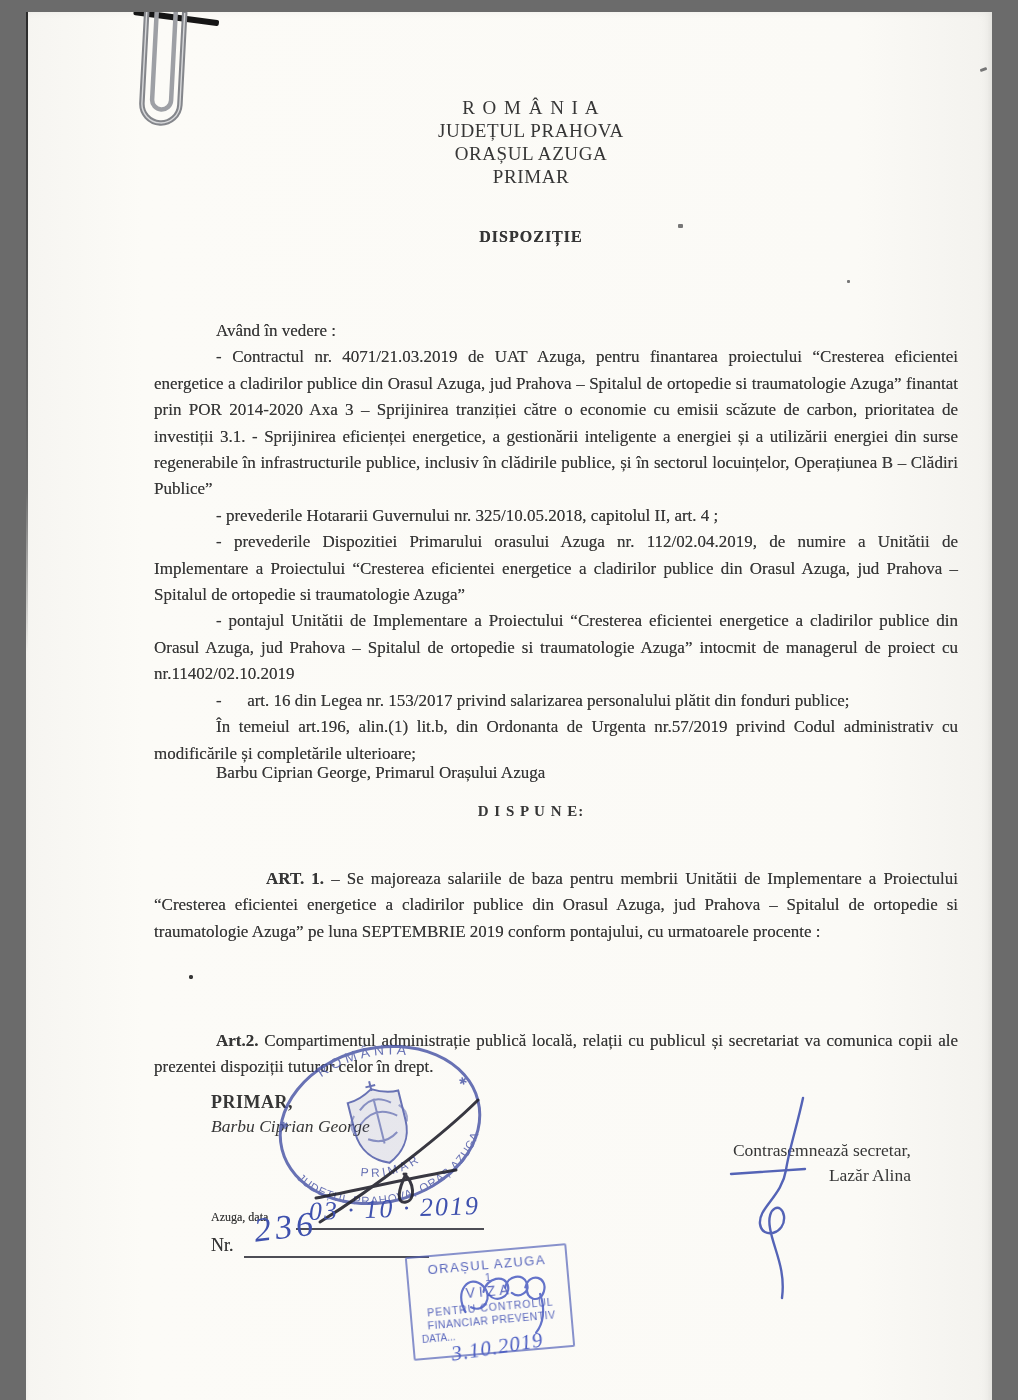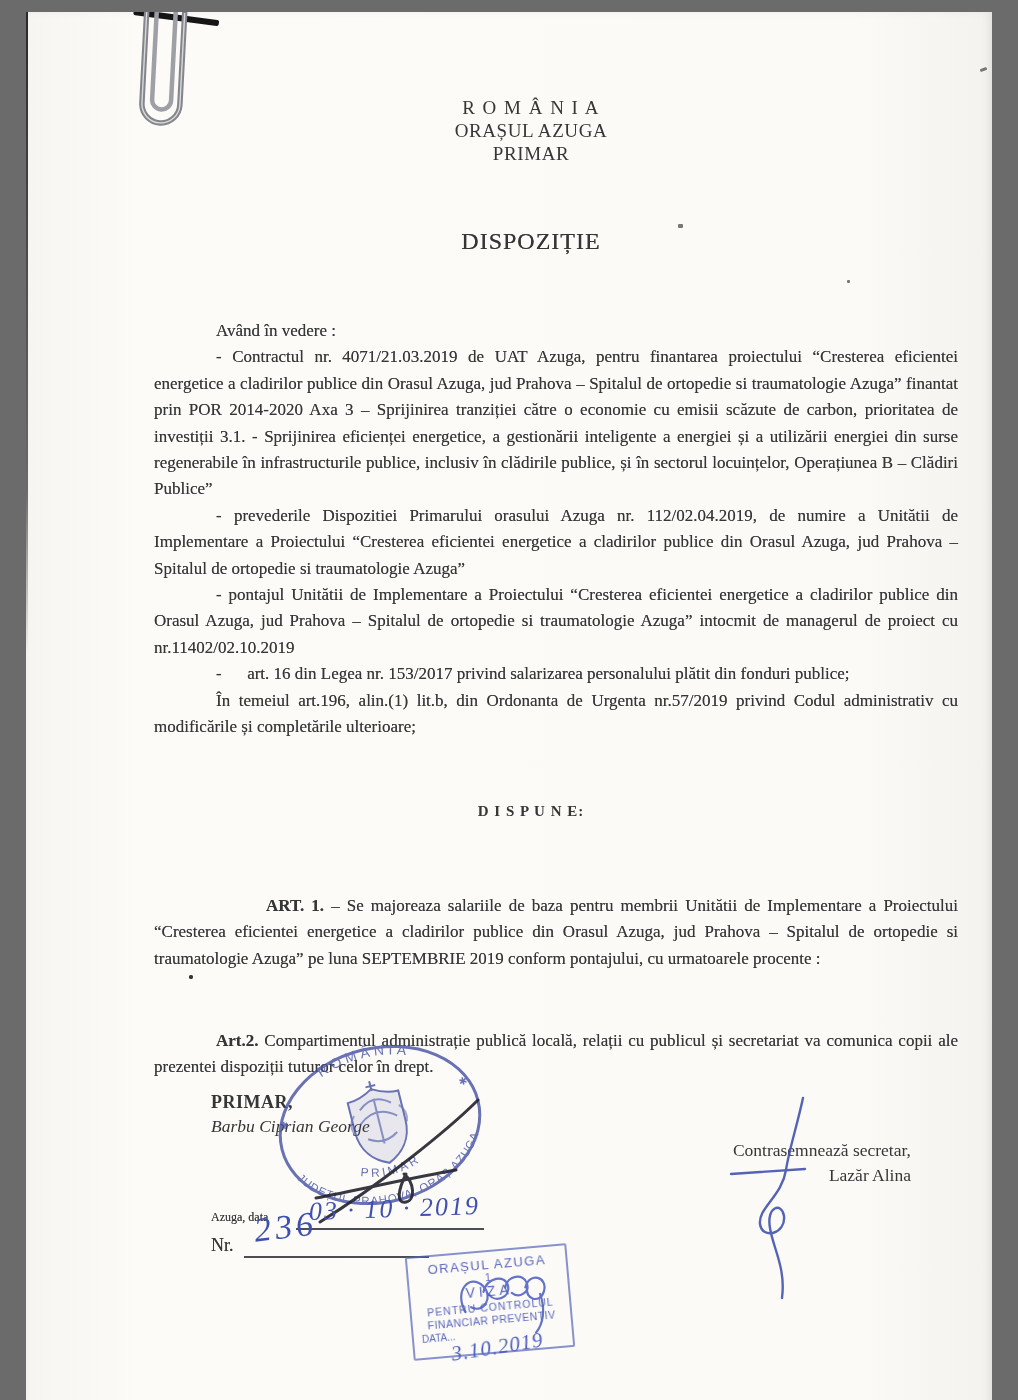--- a/index.html
+++ b/index.html
@@ -12,26 +12,26 @@
   .page::after{content:"";position:absolute;inset:0;pointer-events:none;
     box-shadow:inset -4px 0 8px rgba(0,0,0,.05), inset 0 -3px 6px rgba(0,0,0,.04);}
   .txt{font-size:17px;line-height:26.4px;text-align:justify;text-shadow:0 0 .5px rgba(55,55,55,.65);}
   p{margin:0;}
   .indent{text-indent:62px;}
   
   .hdr{position:absolute;top:84px;left:44px;right:0;text-align:center;line-height:23px;}
   .hdr .country{font-size:19px;letter-spacing:1.5px;}
   .hdr div{font-size:19px;letter-spacing:.6px;}
   .title{position:absolute;top:216px;left:44px;right:0;text-align:center;
-    font-weight:normal;font-size:24px;letter-spacing:1px;text-shadow:0 0 .6px rgba(40,40,40,.8);}
+    font-weight:bold;font-size:16px;letter-spacing:1px;text-shadow:0 0 .6px rgba(40,40,40,.8);}
   .preamble{position:absolute;top:306px;left:128px;width:804px;}
   .issuer{position:absolute;top:748px;left:190px;font-size:17px;}
   .dispune{position:absolute;top:791px;left:44px;right:0;text-align:center;
     font-weight:bold;font-size:15px;letter-spacing:1px;}
-  .art1{position:absolute;top:881px;left:128px;width:804px;}
+  .art1{position:absolute;top:854px;left:128px;width:804px;}
   .art1 p{text-indent:112px;}
   .bullet-row{position:absolute;top:952px;left:190px;width:730px;}
   .bullet-glyph{position:absolute;left:-28px;top:1px;font-size:17px;}
   .art2{position:absolute;top:1016px;left:128px;width:804px;}
   b.lbl{font-weight:bold;}
   .sig-left{position:absolute;top:1080px;left:185px;}
   .sig-left .t{font-weight:bold;font-size:18px;letter-spacing:.5px;}
   .sig-left .n{font-size:17.5px;margin-top:3px;font-style:italic;}
   .sig-right{position:absolute;top:1128px;left:615px;width:270px;text-align:right;}
   .sig-right .t{font-size:17.5px;}
@@ -80,35 +80,38 @@
   <svg style="left:98px;top:-8px;" width="78" height="150" viewBox="0 0 78 150">
     <g transform="rotate(3 39 60)">
       <path d="M 20,0 L 20,100 A 19,19 0 0 0 58,100 L 58,8" fill="none" stroke="#84868b" stroke-width="5.5" stroke-linecap="round"></path>
       <path d="M 30,0 L 30,96 A 9.5,9.5 0 0 0 49,96 L 49,0" fill="none" stroke="#9ea0a5" stroke-width="4.5" stroke-linecap="round"></path>
       <path d="M 20,0 L 20,100 A 19,19 0 0 0 58,100 L 58,8" fill="none" stroke="#d8d9db" stroke-width="1.4"></path>
     </g>
   </svg>
 
   <div class="hdr">
     <div class="country">R O M Â N I A</div>
+    <div>JUDEȚUL PRAHOVA</div>
     <div>ORAȘUL AZUGA</div>
     <div>PRIMAR</div>
   </div>
 
   <div class="title">DISPOZIȚIE</div>
 
   <div class="preamble txt">
     <p class="indent">Având în vedere :</p>
     <p class="indent">- Contractul nr. 4071/21.03.2019 de UAT Azuga, pentru finantarea proiectului “Cresterea eficientei energetice a cladirilor publice din Orasul Azuga, jud Prahova – Spitalul de ortopedie si traumatologie Azuga” finantat prin POR 2014-2020 Axa 3 – Sprijinirea tranziției către o economie cu emisii scăzute de carbon, prioritatea de investiții 3.1. - Sprijinirea eficienței energetice, a gestionării inteligente a energiei și a utilizării energiei din surse regenerabile în infrastructurile publice, inclusiv în clădirile publice, și în sectorul locuințelor, Operațiunea B – Clădiri Publice”</p>
+    <p class="indent">- prevederile Hotararii Guvernului nr. 325/10.05.2018, capitolul II, art. 4 ;</p>
     <p class="indent">- prevederile Dispozitiei Primarului orasului Azuga nr. 112/02.04.2019, de numire a Unitătii de Implementare a Proiectului “Cresterea eficientei energetice a cladirilor publice din Orasul Azuga, jud Prahova – Spitalul de ortopedie si traumatologie Azuga”</p>
     <p class="indent">- pontajul Unitătii de Implementare a Proiectului “Cresterea eficientei energetice a cladirilor publice din Orasul Azuga, jud Prahova – Spitalul de ortopedie si traumatologie Azuga” intocmit de managerul de proiect cu nr.11402/02.10.2019</p>
     <p class="indent">-  art. 16 din Legea nr. 153/2017 privind salarizarea personalului plătit din fonduri publice;</p>
     <p class="indent">În temeiul art.196, alin.(1) lit.b, din Ordonanta de Urgenta nr.57/2019 privind Codul administrativ cu modificările și completările ulterioare;</p>
   </div>
 
+  <div class="issuer txt">Barbu Ciprian George, Primarul Orașului Azuga</div>
 
   <div class="dispune">D I S P U N E:</div>
 
   <div class="art1 txt">
     <p><b class="lbl">ART. 1.</b><span> – Se majoreaza salariile de baza  pentru membrii Unitătii de Implementare a Proiectului “Cresterea eficientei energetice a cladirilor publice din Orasul Azuga, jud Prahova – Spitalul de ortopedie si traumatologie Azuga” pe luna SEPTEMBRIE 2019 conform pontajului, cu urmatoarele procente :</span></p>
   </div>
 
   <div class="bullet-row txt">
     <span class="bullet-glyph">•</span>
   </div>

